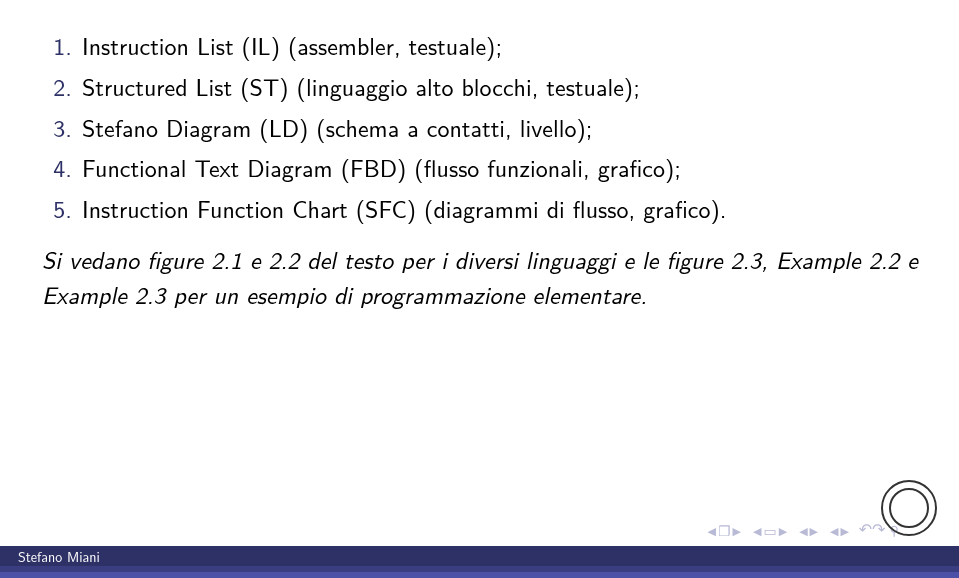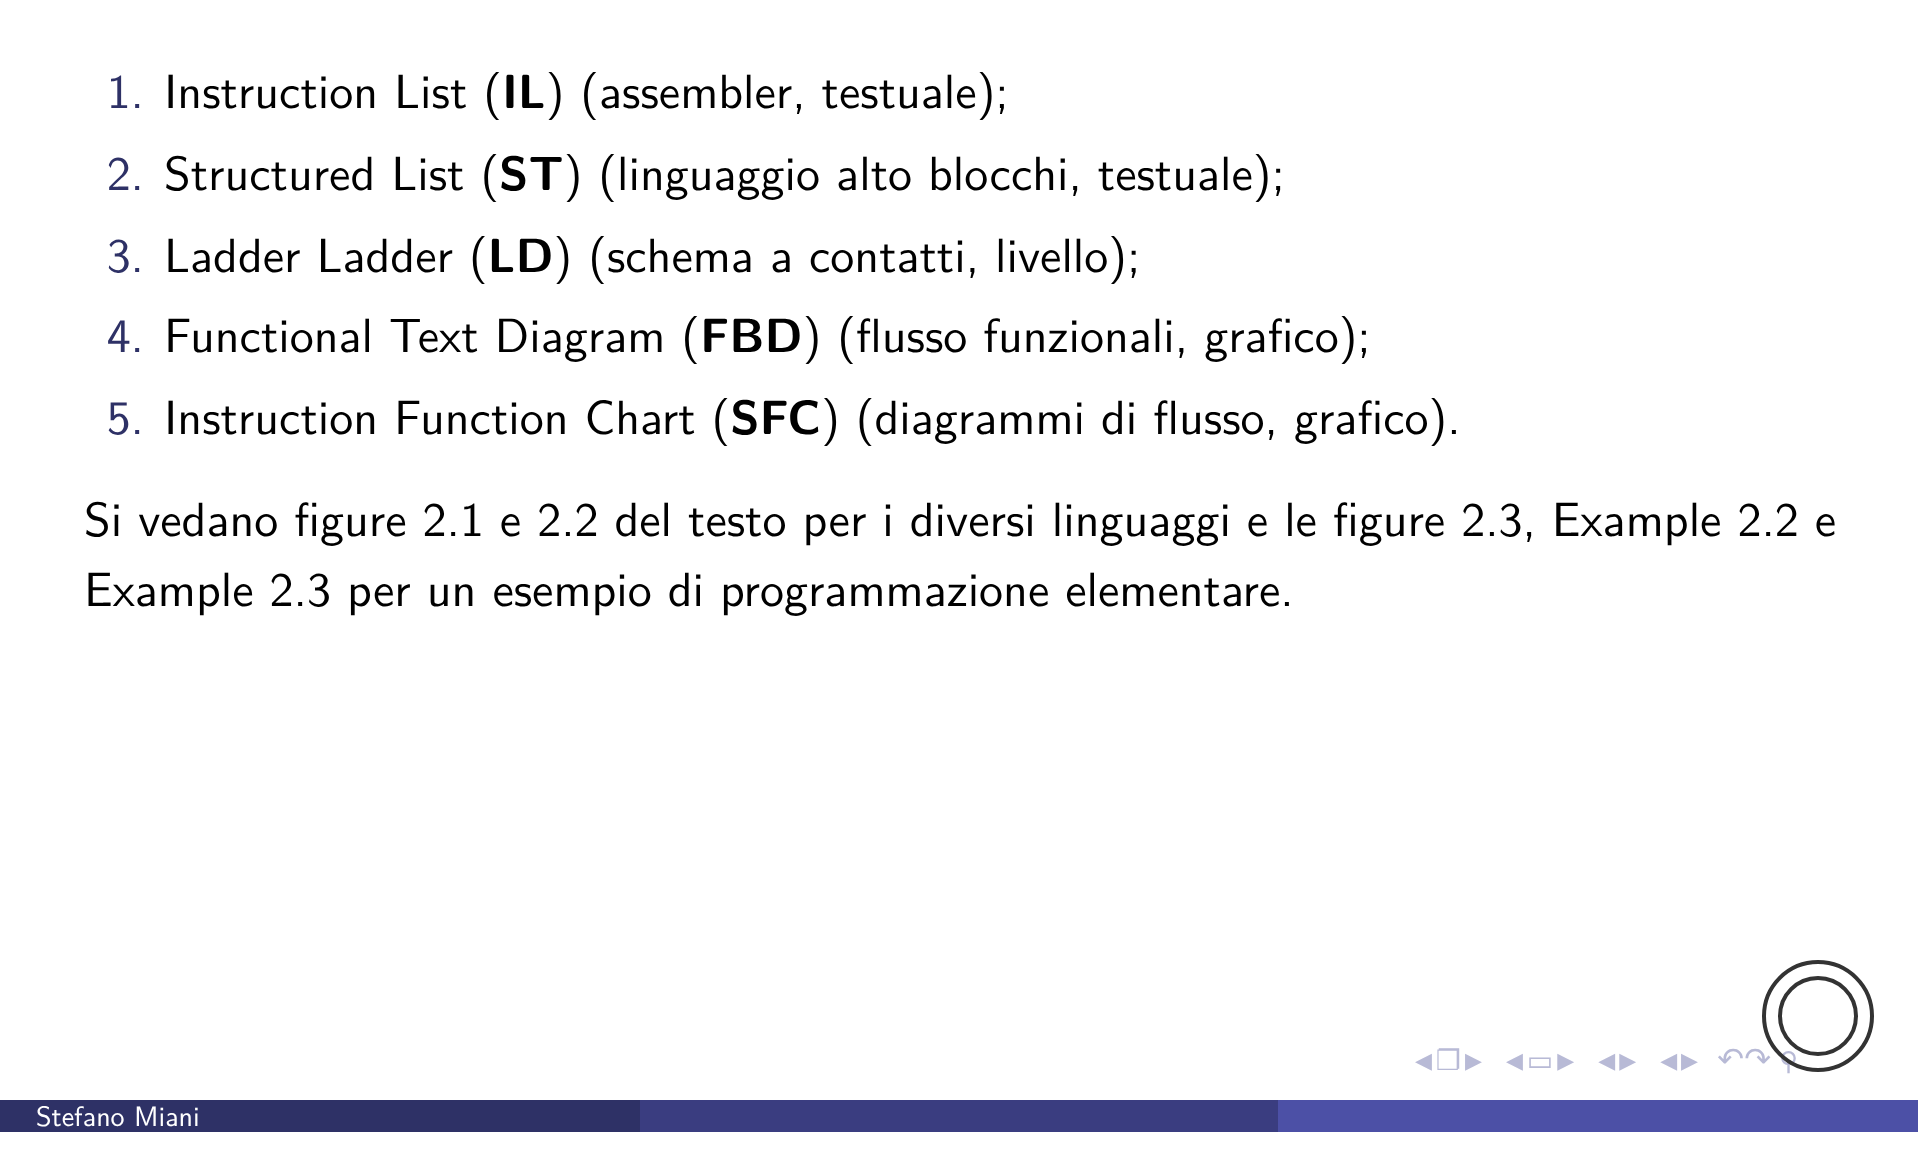--- a/index.html
+++ b/index.html
@@ -19,25 +19,26 @@
 }
 .enum{margin:0;padding:0;list-style:none;}
 .enum li{
   position:relative;
   padding:0 0 6px 44px;
 }
 .enum .num{
   position:absolute;left:0;top:0;width:34px;text-align:right;
   color:#2e3166;
 }
-.bold{font-weight:bold;}
-.para{margin-top:10px;padding-left:4px;}
+.bold{font-weight:normal;}
+.para{margin-top:10px;padding-left:4px;font-style:italic;}
 .footer{
-  position:absolute;left:0;bottom:12px;width:100%;height:16px;
+  position:absolute;left:0;bottom:0;width:100%;height:32px;
   display:flex;
+  flex-direction:column;
 }
 .footer .seg1{background:#2e3166;flex:1;display:flex;align-items:center;}
 .footer .seg2{background:#3a3d80;flex:1;}
 .footer .seg3{background:#4c50a6;flex:1;}
 .footer .author{
   color:#fff;font-size:14px;padding-left:18px;
 }
 .navbar{
   position:absolute;right:110px;bottom:38px;
   display:flex;gap:12px;align-items:center;
@@ -68,21 +69,21 @@
     <li>
       <span class="num">1.</span>
       <span>Instruction List (</span><span class="bold">IL</span><span>) (assembler, testuale);</span>
     </li>
     <li>
       <span class="num">2.</span>
       <span>Structured List (</span><span class="bold">ST</span><span>) (linguaggio alto blocchi, testuale);</span>
     </li>
     <li>
       <span class="num">3.</span>
-      <span>Ladder Ladder (</span><span class="bold">LD</span><span>) (schema a contatti, livello);</span>
+      <span>Stefano Diagram (</span><span class="bold">LD</span><span>) (schema a contatti, livello);</span>
     </li>
     <li>
       <span class="num">4.</span>
       <span>Functional Text Diagram (</span><span class="bold">FBD</span><span>) (flusso funzionali, grafico);</span>
     </li>
     <li>
       <span class="num">5.</span>
       <span>Instruction Function Chart (</span><span class="bold">SFC</span><span>) (diagrammi di flusso, grafico).</span>
     </li>
   </ol>

